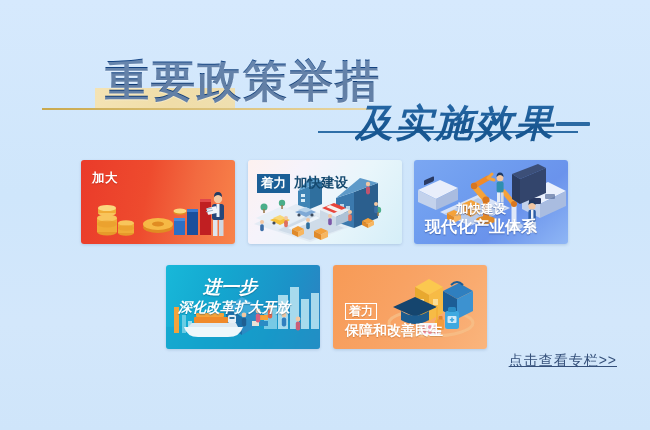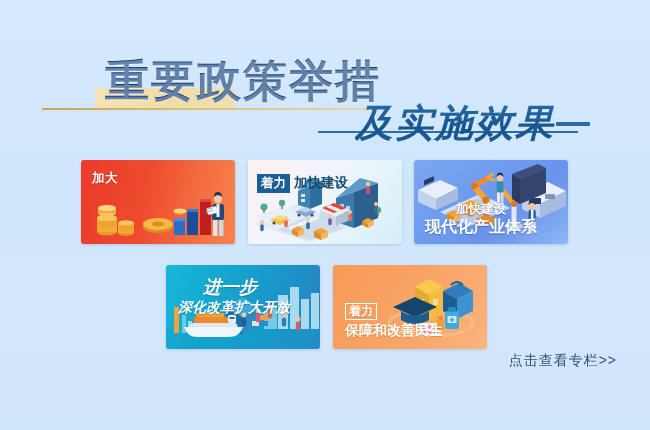--- a/index.html
+++ b/index.html
@@ -158,20 +158,21 @@
   
   .cta {
     position: absolute;
     right: 33px;
     top: 352px;
     font-size: 14px;
     color: #35507a;
     letter-spacing: 1px;
     font-family: "Liberation Sans", "DejaVu Sans", sans-serif;
     cursor: pointer;
+    text-decoration: underline;
   }
 </style>
 </head>
 <body>
 
 <div id="banner">
 
   <div class="title-area">
     <div class="gold-band"></div>
     <div class="gold-rule"></div>

